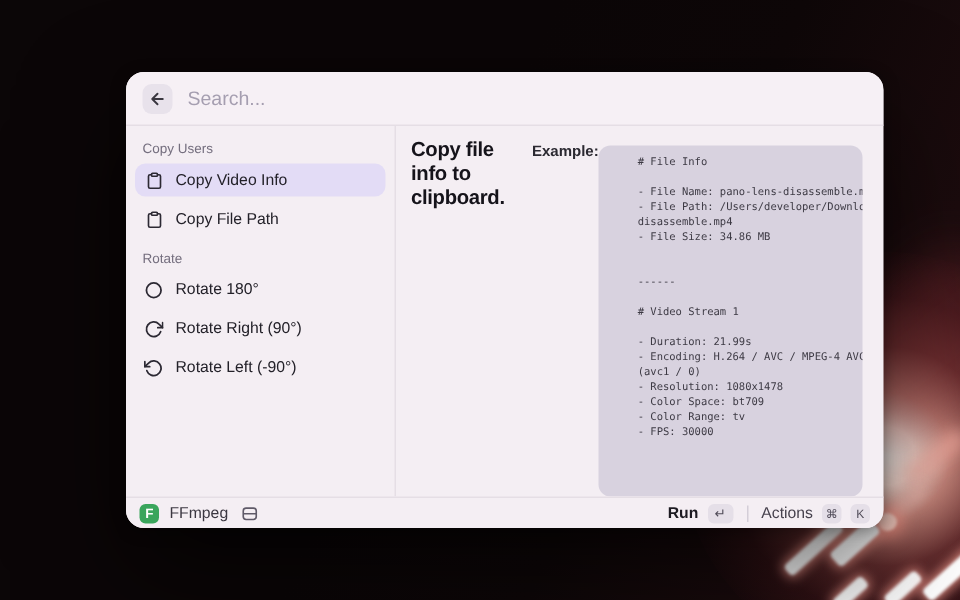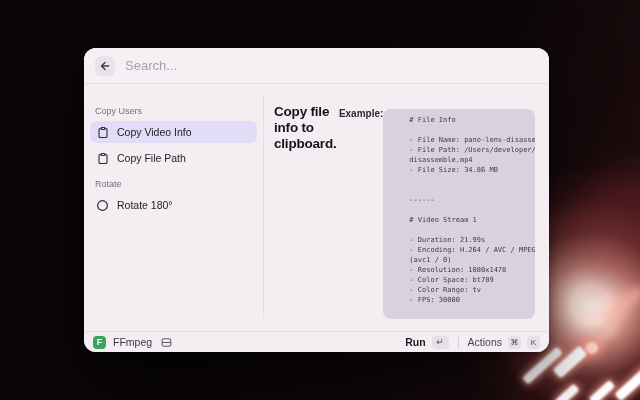--- a/index.html
+++ b/index.html
@@ -26,24 +26,24 @@
     box-shadow:0 0 10px 4px rgba(255,150,135,.8);filter:blur(1px);}
   .streak{background:#fff;border-radius:3px;transform:rotate(-42deg);filter:blur(1px);
     box-shadow:0 0 7px 2px rgba(255,162,148,.75);}
   .s1{left:519px;top:361px;width:47px;height:9px;}
   .s2{left:552px;top:356px;width:36px;height:12px;}
   .s3{left:554px;top:391px;width:26px;height:9px;}
   .s4{left:588px;top:388px;width:28px;height:9px;}
   .s5{left:612px;top:378px;width:44px;height:10px;}
   
   .window{
-    position:absolute;left:84px;top:48px;width:465px;height:304px;z-index:5;
+    position:absolute;left:84px;top:48px;width:505px;height:304px;z-index:5;
     background:#f4eef3;border-radius:12px;overflow:hidden;
     box-shadow:0 30px 70px rgba(0,0,0,.6),0 2px 10px rgba(0,0,0,.35);
-    display:flex;flex-direction:column;color:#211f27;gap:12px;
+    display:flex;flex-direction:column;color:#211f27;
   }
   .search-bar{flex:0 0 35px;display:flex;align-items:center;padding:0 11px;
     border-bottom:1px solid #e5dee5;background:#f6f0f5;}
   .back-btn{width:20px;height:20px;border-radius:6px;background:#e8e2eb;color:#3a3740;
     display:flex;align-items:center;justify-content:center;flex:0 0 auto;cursor:pointer;}
   .search-placeholder{margin-left:10px;font-size:13px;color:#a59eb0;}
   .body{flex:1 1 auto;display:flex;min-height:0;}
   
   .sidebar{flex:0 0 180px;box-sizing:border-box;width:180px;border-right:1px solid #e5dee5;
     padding:4px 6px 0;}
@@ -137,21 +137,39 @@
 
       <div class="row">
         <span class="licon">
           <svg width="13" height="13" viewBox="0 0 24 24" fill="none" stroke="currentColor" stroke-width="2.2">
               <circle cx="12" cy="12" r="9"></circle>
             </svg>
         </span>
         <span class="row-label">Rotate 180°</span>
       </div>
 
-
+      <div class="row">
+        <span class="licon">
+          <svg width="13" height="13" viewBox="0 0 24 24" fill="none" stroke="currentColor" stroke-width="2.2" stroke-linecap="round" stroke-linejoin="round">
+              <polyline points="23 4 23 10 17 10"></polyline>
+              <path d="M20.49 15a9 9 0 1 1-2.12-9.36L23 10"></path>
+            </svg>
+        </span>
+        <span class="row-label">Rotate Right (90°)</span>
+      </div>
+
+      <div class="row">
+        <span class="licon">
+          <svg width="13" height="13" viewBox="0 0 24 24" fill="none" stroke="currentColor" stroke-width="2.2" stroke-linecap="round" stroke-linejoin="round">
+              <polyline points="1 4 1 10 7 10"></polyline>
+              <path d="M3.51 15a9 9 0 1 0 2.13-9.36L1 10"></path>
+            </svg>
+        </span>
+        <span class="row-label">Rotate Left (-90°)</span>
+      </div>
     </div>
 
     <div class="detail">
       <div class="detail-title">Copy file info to clipboard.</div>
       <div class="example-label">Example:</div>
       <div class="codeblock">
         <pre># File Info
 
 - File Name: pano-lens-disassemble.mp4
 - File Path: /Users/developer/Downloads/pano-lens-

